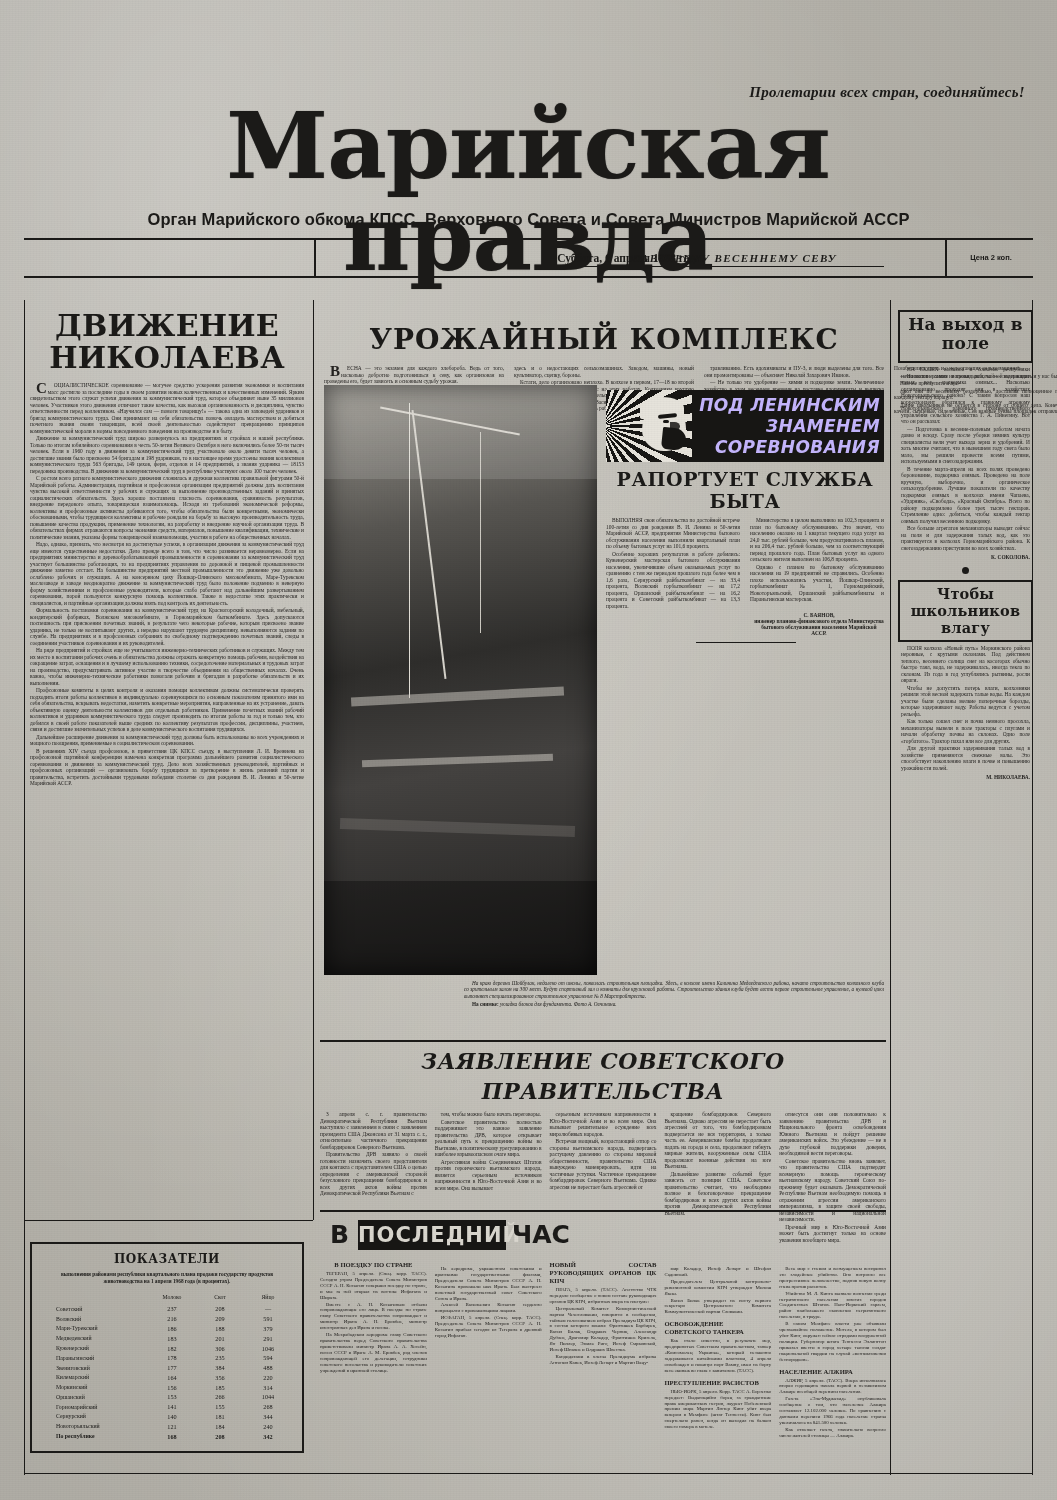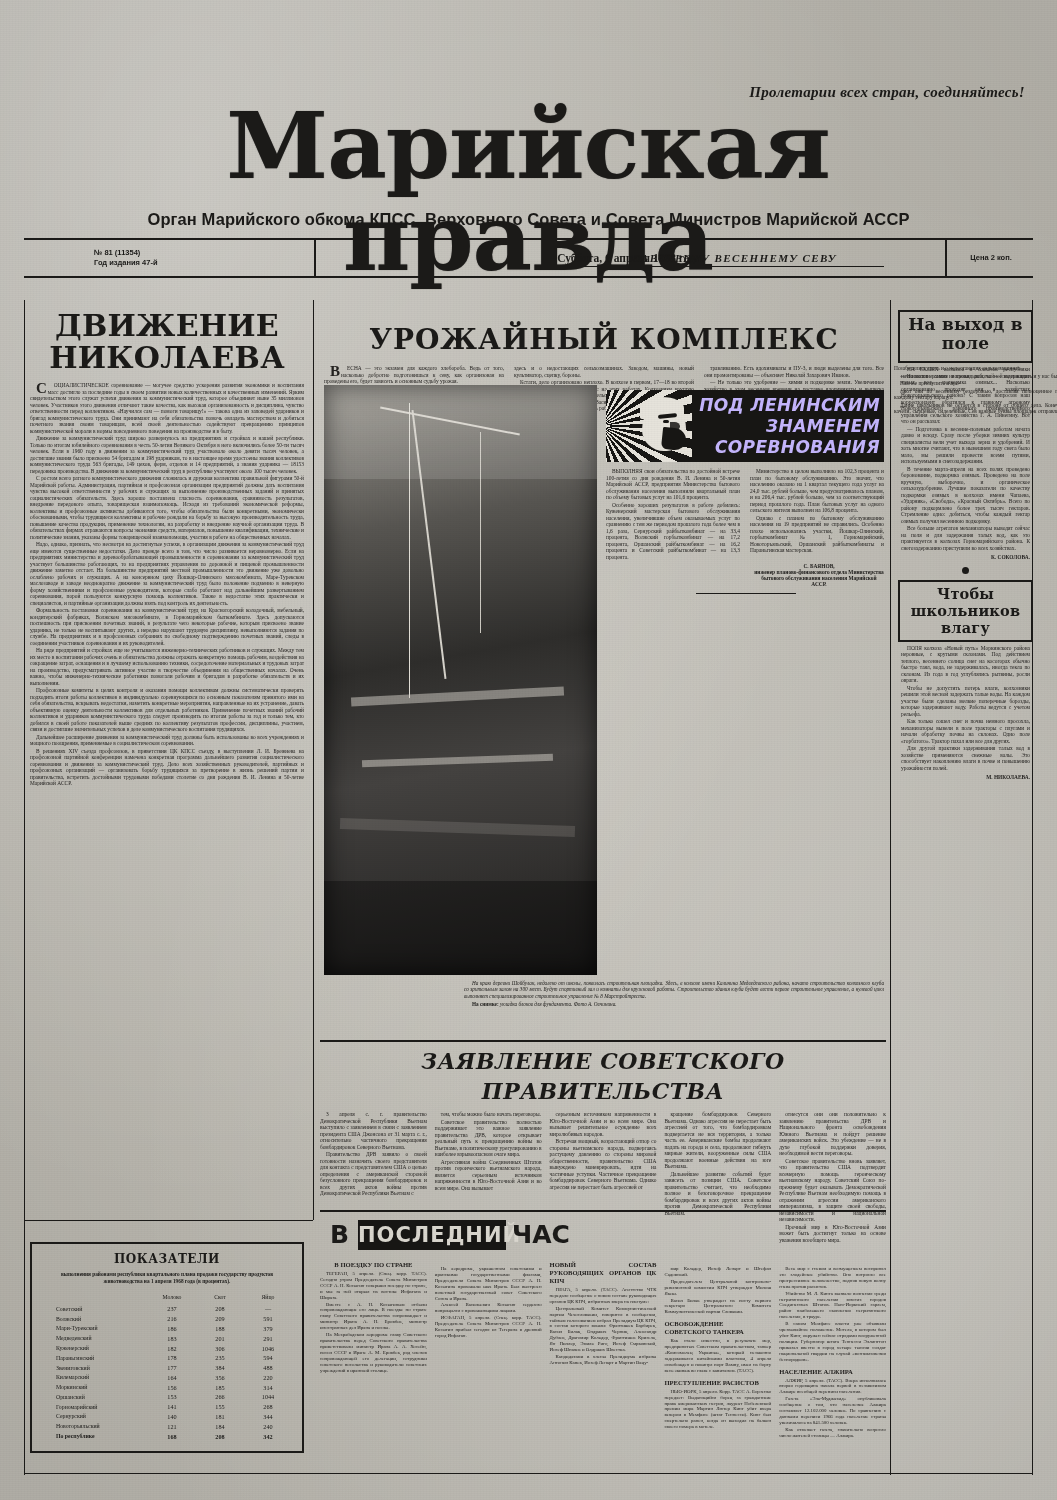--- a/index.html
+++ b/index.html
@@ -143,24 +143,20 @@
 <div class="sheet">
 
   <div class="slogan">Пролетарии всех стран, соединяйтесь!</div>
   <div class="logo">Марийская правда</div>
   <div class="subtitle">Орган Марийского обкома КПСС, Верховного Совета и Совета Министров Марийской АССР</div>
   <div class="rule-hd a"></div>
   <div class="rule-hd b"></div>
   <div class="vline" style="left:290px"></div>
   <div class="vline" style="left:921px"></div>
   <div class="infobar">
-    <div class="cell issue">
-      <span>№ 81 (11354)</span>
-      <span>Год издания 47-й</span>
-    </div>
     <div class="cell date">Суббота, 6 апреля 1968 года</div>
     <div class="cell price">Цена 2 коп.</div>
   </div>
 
   <div class="rule" style="left:289px;top:240px;width:1px;height:920px"></div>
   <div class="rule" style="left:866px;top:240px;width:1px;height:1175px"></div>
   <div class="rule" style="left:0px;top:240px;width:1px;height:1175px"></div>
   <div class="rule" style="left:1008px;top:240px;width:1px;height:1175px"></div>
   <div class="rule" style="left:0px;top:1413px;width:1009px;height:1px"></div>
   <div class="rule" style="left:296px;top:980px;width:566px;height:2px"></div>
@@ -229,20 +225,21 @@
       <div class="beard"></div>
     </div>
     <div class="txt">
       <div>под ленинским</div>
       <div>знаменем</div>
       <div>соревнования</div>
     </div>
   </div>
 
   <div class="col" style="left:582px;top:408px;width:278px">
+    <h1 class="hl" style="font-size:19px;line-height:22px;margin-bottom:5px;letter-spacing:.6px">РАПОРТУЕТ СЛУЖБА БЫТА</h1>
     <div class="body-txt two">
       <p>ВЫПОЛНЯЯ свои обязательства по достойной встрече 100-летия со дня рождения В. И. Ленина и 50-летия Марийской АССР, предприятия Министерства бытового обслуживания населения выполнили квартальный план по объему бытовых услуг на 101,6 процента.</p>
       <p>Особенно хороших результатов в работе добились: Куженерский мастерская бытового обслуживания населения, увеличившие объем оказываемых услуг по сравнению с тем же периодом прошлого года более чем в 1,6 раза, Сернурский райбыткомбинат — на 33,4 процента, Волжский горбыткомбинат — на 17,2 процента, Оршанский райбыткомбинат — на 16,2 процента и Советский райбыткомбинат — на 13,3 процента.</p>
       <p>Министерство в целом выполнило на 102,3 процента и план по бытовому обслуживанию. Это значит, что населению оказано на 1 квартал текущего года услуг на 24,0 тыс. рублей больше, чем предусматривалось планом, и на 206,4 тыс. рублей больше, чем за соответствующий период прошлого года. План бытовых услуг на одного сельского жителя выполнен на 106,8 процента.</p>
       <p>Однако с планом по бытовому обслуживанию населения на 19 предприятий не справились. Особенно плохо использовались участки, Йошкар-Олинский, горбыткомбинат № 1, Горномарийский, Новоторъяльский, Оршанский райбыткомбинаты и Параньгинская мастерская.</p>
     </div>
     <div class="sig" style="width:130px;margin-left:148px;text-align:center">
       <div>С. БАЯНОВ,</div>
       <div>инженер планово-финансового отдела Министерства бытового обслуживания населения Марийской АССР.</div>
     </div>

